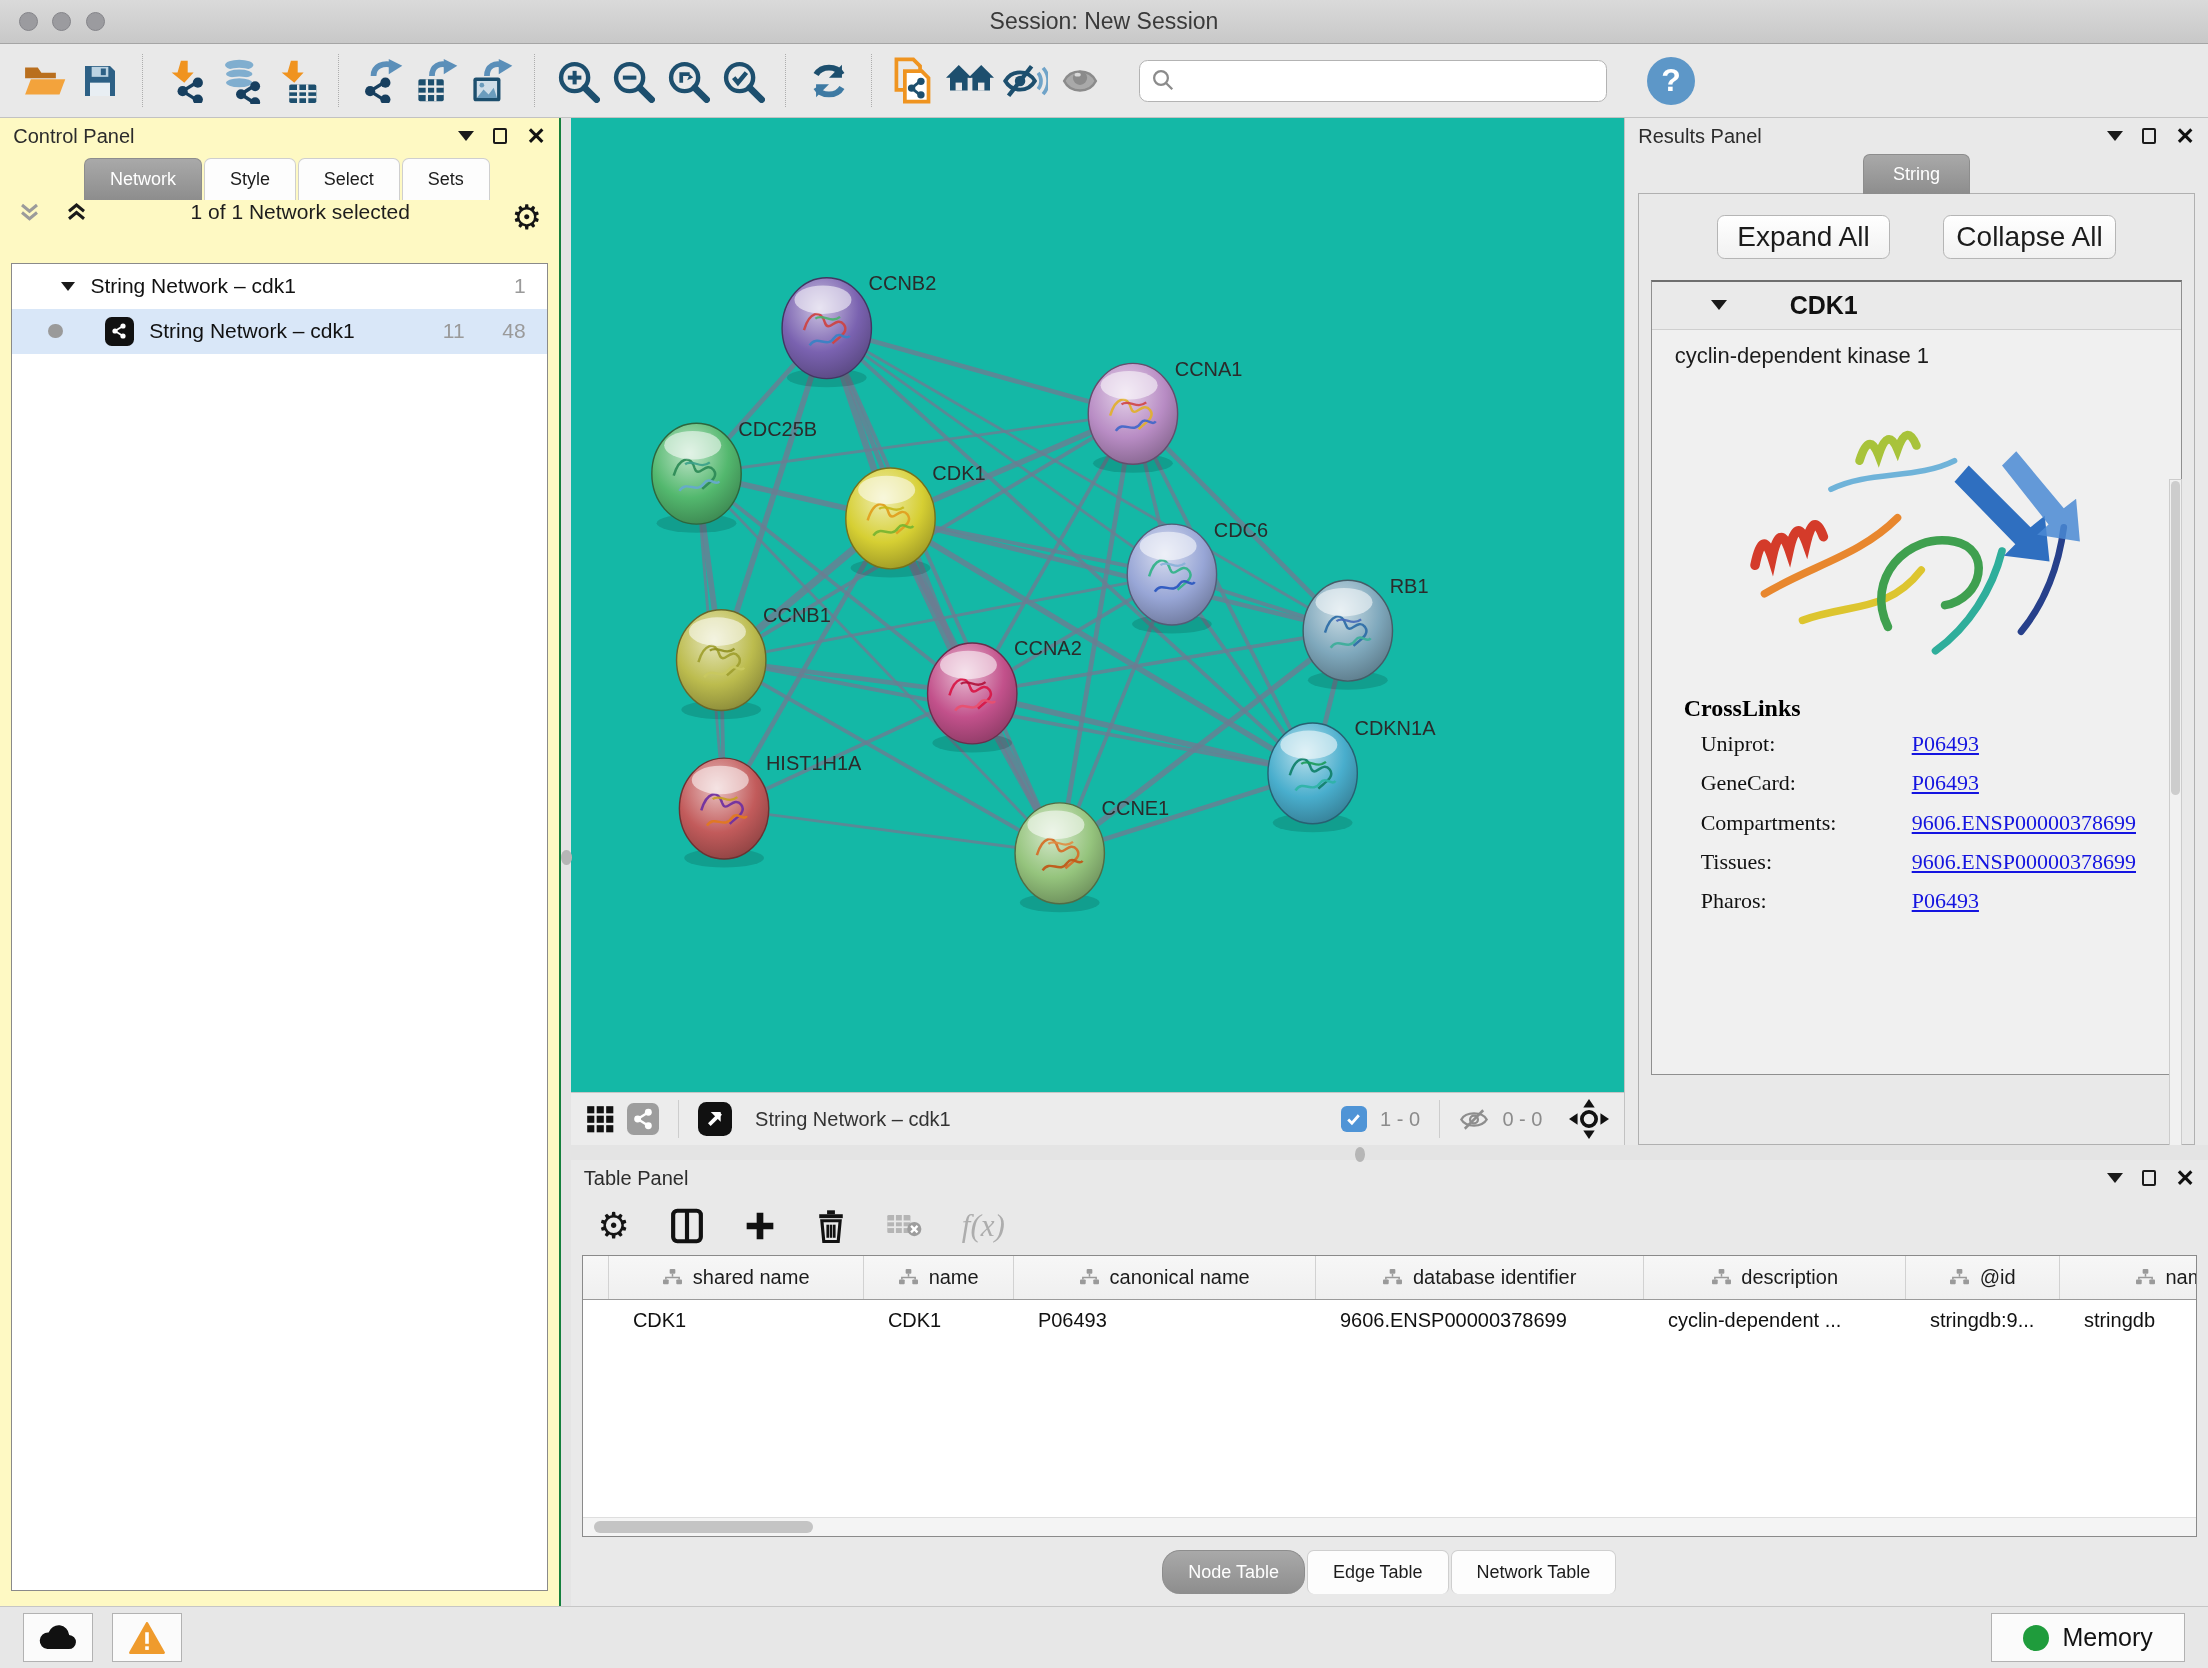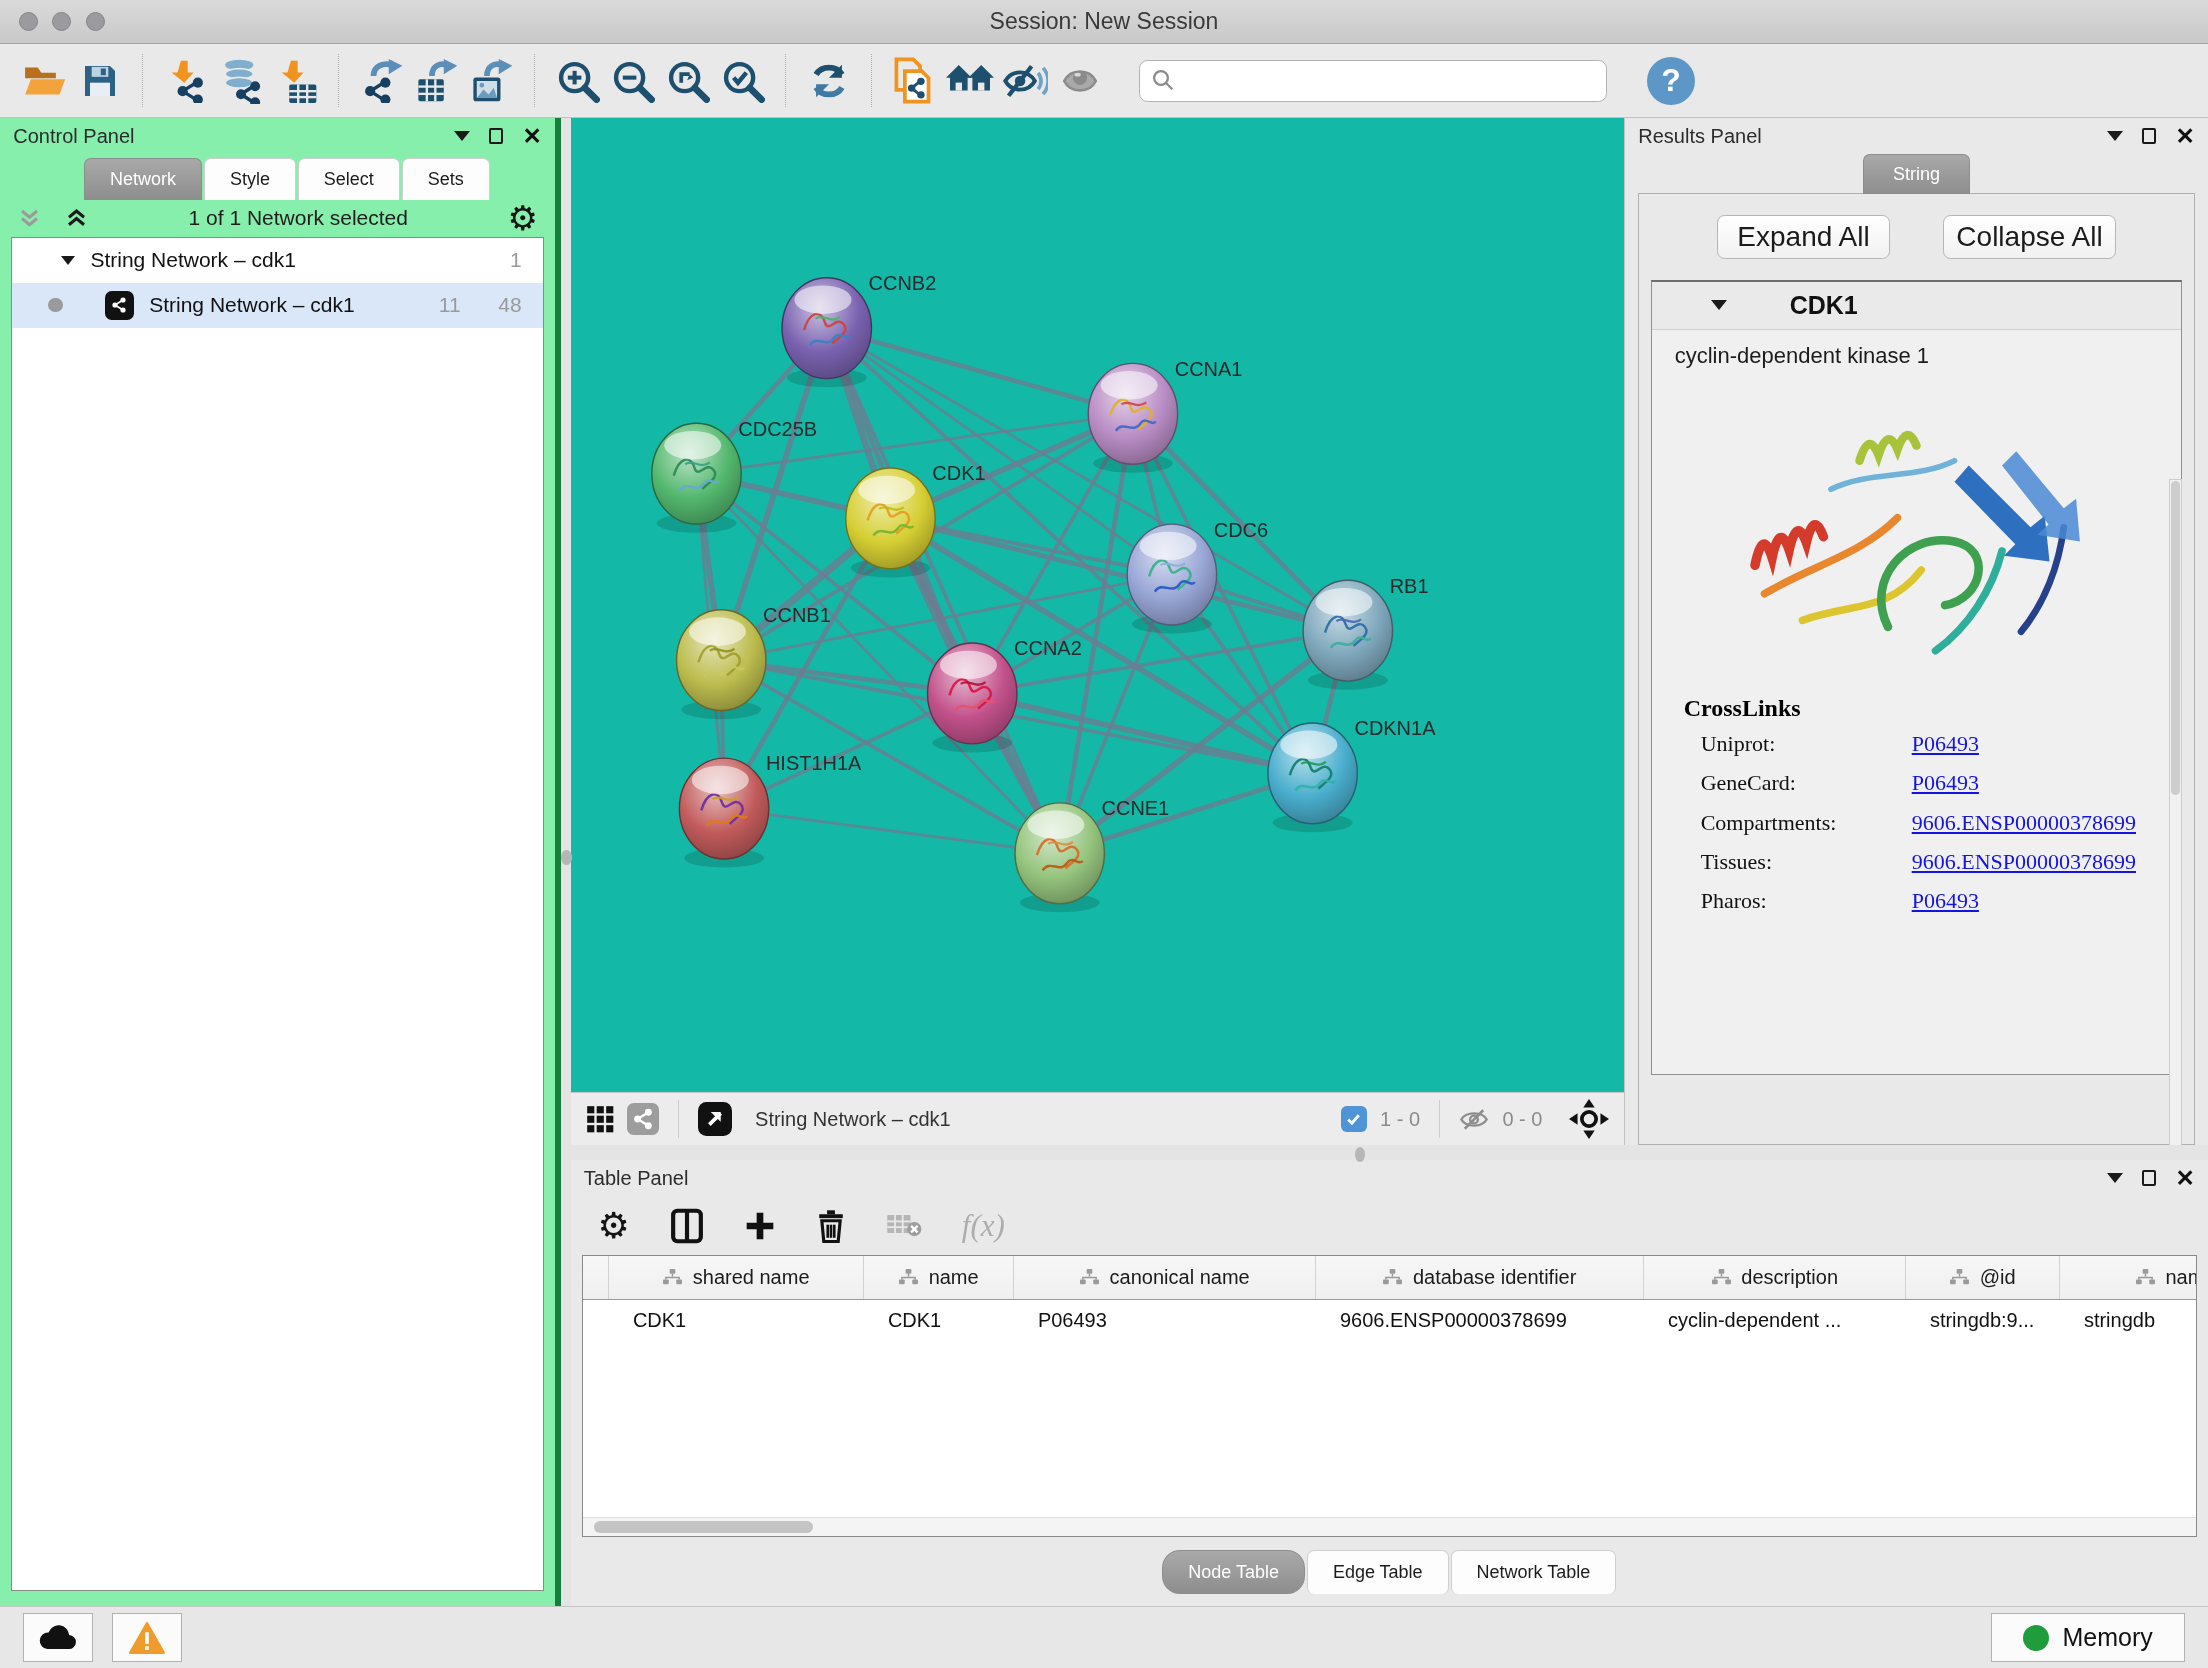--- a/index.html
+++ b/index.html
@@ -16,42 +16,42 @@
   .toolbar{height:74px;display:flex;align-items:center;background:#e9e9e9;border-bottom:1px solid #c2c2c2;padding:0 17px}
   .tbtn{width:55px;height:57px;display:flex;align-items:center;justify-content:center;flex:none}
   .tsep{width:0;height:53px;border-left:1.9px dotted #adadad;margin:0 15px;flex:none}
   .search-wrap{margin-left:32px;flex:none;display:flex;align-items:center}
   .search-field{width:468px;height:42px;background:#fff;border:1px solid #b3b3b3;border-radius:8.6px;display:flex;align-items:center;padding:0 11.4px;gap:7.6px}
   .search-field input{border:none;outline:none;flex:1;font-size:20px;font-family:inherit;background:transparent}
   .help-btn{width:48px;height:48px;border-radius:50%;background:#5d97c8;color:#fff;font-size:32px;font-weight:bold;display:flex;align-items:center;justify-content:center;margin-left:40px}
 
   
   .main{display:flex;height:1488px}
-  .control-panel{width:561px;flex:none;background:#86efac;display:flex;flex-direction:column;border-right:6px solid #15803d}
+  .control-panel{width:561px;flex:none;background:#fef9c3;display:flex;flex-direction:column;border-right:2px solid #15803d}
   .vsplit{width:9.5px;flex:none;background:#e4e4e4;position:relative}
   .split-dot{position:absolute;width:10.5px;height:15px;border-radius:50%;background:#b6b6b6}
   .right-col{flex:1;display:flex;flex-direction:column;min-width:0}
   .top-row{height:1027px;display:flex;min-height:0}
   .hsplit{height:15px;background:#e4e4e4;position:relative}
 
   
   .panel-head{height:36px;display:flex;align-items:center;padding:0 13.3px;font-size:20px;color:#2c2c2c;flex:none}
   .panel-head .spacer{flex:1}
   .wbtns{display:flex;align-items:center;gap:19px}
   .tri-down{width:0;height:0;border-left:8.6px solid transparent;border-right:8.6px solid transparent;border-top:10.5px solid #1a1a1a}
   .float-box{width:14.3px;height:16px;border:2.4px solid #1a1a1a;border-radius:1.9px}
   .xicon{font-size:23px;font-weight:bold;color:#111;line-height:1}
 
   .tabs-row{display:flex;align-items:flex-end;gap:1.9px;flex:none}
   .tab{height:42px;padding:0 25px;display:flex;align-items:center;justify-content:center;font-size:18px;background:#fdfdfd;border:1px solid #cfcfcf;border-bottom:none;border-radius:6.7px 6.7px 0 0;color:#1c1c1c}
   .tab.sel{background:linear-gradient(#a9a9a9,#8d8d8d);color:#fff;border-color:#8d8d8d}
 
   
   .cp-tabs{padding-left:84px;margin-top:3.8px}
-  .cp-sub{height:37px;display:flex;align-items:center;padding:0 17px;gap:22px;flex:none}
+  .cp-sub{height:63px;display:flex;padding:0 17px;gap:22px;flex:none}
   .cp-sub .status{flex:1;text-align:center;font-size:21px;color:#1d1d1d}
   .gear{font-family:"DejaVu Sans",sans-serif;font-size:34px;color:#141414;line-height:1}
   .tree{margin:0 11.4px 15px 11.4px;background:#fff;border:1.9px solid #8a8a8a;flex:1;overflow:hidden}
   .tree-row{height:45px;display:flex;align-items:center;font-size:21px;color:#111}
   .tree-row .count{color:#9a9a9a;width:61px;text-align:right;padding-right:21px;flex:none}
   .tree-row.child{background:#d9e7f8}
   .dot-grey{width:14.3px;height:14.3px;border-radius:50%;background:#9a9a9a;flex:none}
   .net-ico{width:29.5px;height:29.5px;border-radius:6.7px;background:#111;display:flex;align-items:center;justify-content:center;flex:none}
 
   

